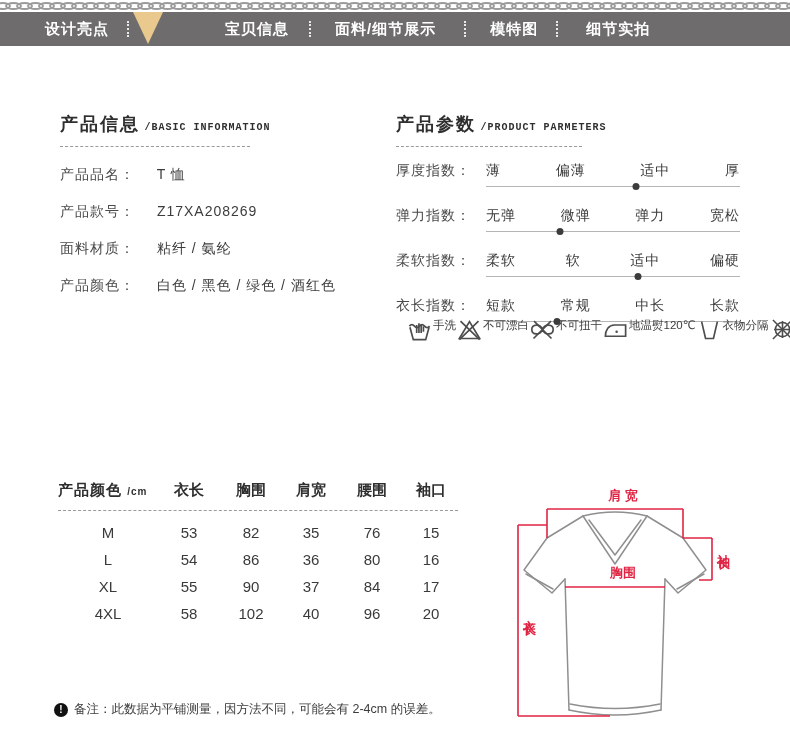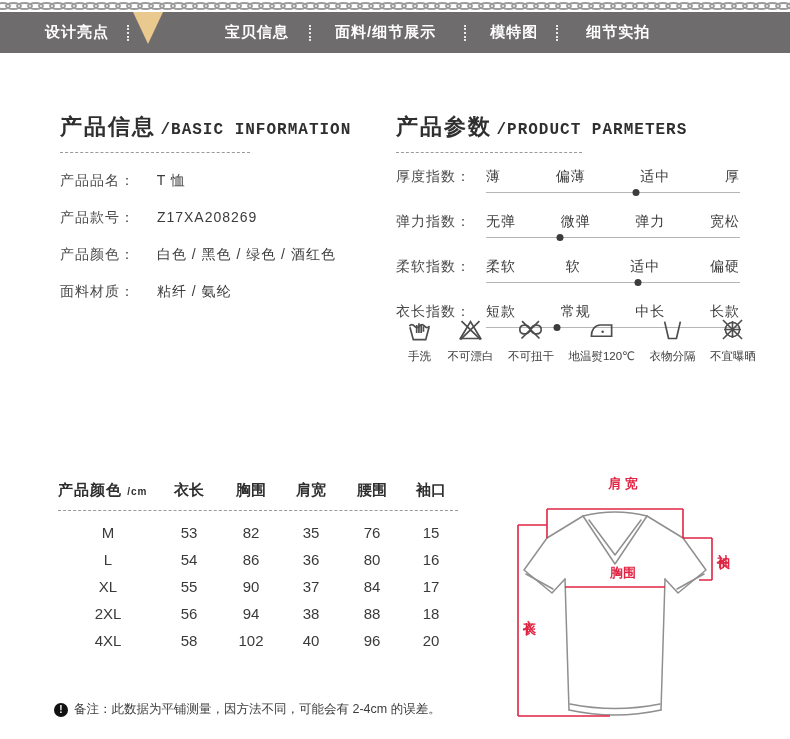--- a/index.html
+++ b/index.html
@@ -12,55 +12,55 @@
     color: #3e3e3e;
   }
   
   .chain { position:absolute; left:0; top:0; width:790px; height:12px; overflow:hidden; white-space:nowrap; }
   .chain .link {
     display:inline-block; width:17px; height:8px; margin-left:-6px; margin-top:2px;
     border:2px solid #9b9b9b; border-radius:50%; vertical-align:top;
   }
   
   .navbar {
-    position:absolute; left:0; top:12px; width:790px; height:41px;
+    position:absolute; left:0; top:12px; width:790px; height:34px;
     background:#6e6c6c; display:flex; align-items:center;
   }
   .navbar .tab { color:#fff; font-size:15px; font-weight:bold; letter-spacing:1px; cursor:pointer; }
   .navbar .sep { width:0; height:16px; border-left:2px dotted rgba(255,255,255,.85); align-self:center; }
   .pointer {
     position:absolute; left:133px; top:0; width:0; height:0;
     border-left:15px solid transparent; border-right:15px solid transparent;
     border-top:32px solid #eac98e;
   }
   .ml45{margin-left:45px;} .ml18{margin-left:18px;} .ml20{margin-left:20px;}
   .ml24{margin-left:24px;} .ml28{margin-left:28px;} .ml64{margin-left:96px;}
   
   .section { position:absolute; }
   .sec-info { left:60px; top:112px; width:340px; }
   .sec-params { left:396px; top:112px; width:348px; }
-  .heading-zh { font-size:22px; font-weight:bold; color:#2f2f2f; letter-spacing:2px; }
-  .heading-en { font-size:16px; font-weight:bold; color:#2f2f2f;
+  .heading-zh { font-size:18px; font-weight:bold; color:#2f2f2f; letter-spacing:2px; }
+  .heading-en { font-size:10px; font-weight:bold; color:#2f2f2f;
                 font-family:"Liberation Mono","DejaVu Sans Mono",monospace; letter-spacing:1px; }
   .dashline { border-bottom:1px dashed #9a9a9a; margin-top:10px; }
   .dash-l { width:190px; } .dash-r { width:186px; }
   
   .info-row { margin-top:19px; font-size:14px; color:#4a4a4a; letter-spacing:1px; }
   .info-row .lbl { display:inline-block; width:92px; }
   .info-row .val { color:#3c3c3c; }
   
   .param-row { margin-top:15px; }
   .param-line { display:flex; font-size:14px; color:#4a4a4a; letter-spacing:1px; }
   .param-line .lbl { width:90px; flex:none; }
   .opts { flex:1; display:flex; justify-content:space-between; color:#3c3c3c; padding-right:4px; }
   .track { margin-left:90px; margin-right:4px; margin-top:6px; border-top:1px solid #b5b5b5; position:relative; height:6px; }
   .dot { position:absolute; top:-4px; width:7px; height:7px; border-radius:50%; background:#3c3c3c; transform:translateX(-50%); }
   
   .care { position:absolute; left:406px; top:316px; width:350px; display:flex; justify-content:space-between; }
-  .care-item { display:flex; flex-direction:column; align-items:center; }
+  .care-item { display:flex; align-items:flex-start; }
   .care-item svg { width:27px; height:27px; }
   .care-item .cap { font-size:11.5px; color:#3c3c3c; margin-top:2px; white-space:nowrap; }
   
   .size-table { position:absolute; left:58px; top:478px; width:400px; }
   .trow { display:grid; grid-template-columns:100px 62px 62px 58px 64px 54px; align-items:center; }
   .thead { font-size:15px; font-weight:bold; color:#2f2f2f; height:24px; }
   .thead .c, .tbody-row .c { text-align:center; }
   .thead .first { text-align:left; letter-spacing:1px; }
   .thead .unit { font-size:10px; font-weight:bold; }
   .table-dash { border-bottom:1px dashed #9a9a9a; margin-top:8px; margin-bottom:8px; }
@@ -104,26 +104,26 @@
   <div class="dashline dash-l"></div>
   <div class="info-row">
     <span class="lbl">产品品名：</span>
     <span class="val">T 恤</span>
   </div>
   <div class="info-row">
     <span class="lbl">产品款号：</span>
     <span class="val">Z17XA208269</span>
   </div>
   <div class="info-row">
+    <span class="lbl">面料材质：</span>
+    <span class="val">粘纤 / 氨纶</span>
+  </div>
+  <div class="info-row">
     <span class="lbl">产品颜色：</span>
     <span class="val">白色 / 黑色 / 绿色 / 酒红色</span>
-  </div>
-  <div class="info-row">
-    <span class="lbl">面料材质：</span>
-    <span class="val">粘纤 / 氨纶</span>
   </div>
 </div>
 
 <div class="section sec-params">
   <div>
     <span class="heading-zh">产品参数</span>
     <span class="heading-en">/PRODUCT PARMETERS</span>
   </div>
   <div class="dashline dash-r"></div>
 
@@ -276,28 +276,20 @@
     <div class="c">80</div>
     <div class="c">16</div>
   </div>
   <div class="trow tbody-row">
     <div class="c">XL</div>
     <div class="c">55</div>
     <div class="c">90</div>
     <div class="c">37</div>
     <div class="c">84</div>
     <div class="c">17</div>
-  </div>
-  <div class="trow tbody-row">
-    <div class="c">2XL</div>
-    <div class="c">56</div>
-    <div class="c">94</div>
-    <div class="c">38</div>
-    <div class="c">88</div>
-    <div class="c">18</div>
   </div>
   <div class="trow tbody-row">
     <div class="c">4XL</div>
     <div class="c">58</div>
     <div class="c">102</div>
     <div class="c">40</div>
     <div class="c">96</div>
     <div class="c">20</div>
   </div>
 </div>
@@ -328,17 +320,17 @@
 
     <g fill="none" stroke="#e02443" stroke-width="1.6">
       <path d="M52,46 H188"></path>
       <path d="M52,46 V75"></path>
       <path d="M188,46 V75"></path>
       <path d="M188,75 H217 M217,75 V117 M217,117 H204"></path>
       <path d="M70,124 H170"></path>
       <path d="M23,62 H52 M23,62 V253 M23,253 H115"></path>
     </g>
   </svg>
-  <div class="dlabel h" style="left:100px; top:12px; width:56px;">肩 宽</div>
+  <div class="dlabel h" style="left:100px; top:24px; width:56px;">肩 宽</div>
   <div class="dlabel v" style="left:219px; top:80px;">袖长</div>
   <div class="dlabel h" style="left:100px; top:101px; width:56px;">胸围</div>
   <div class="dlabel v" style="left:25px; top:146px;">衣长</div>
 </div>
 
 </body></html>

